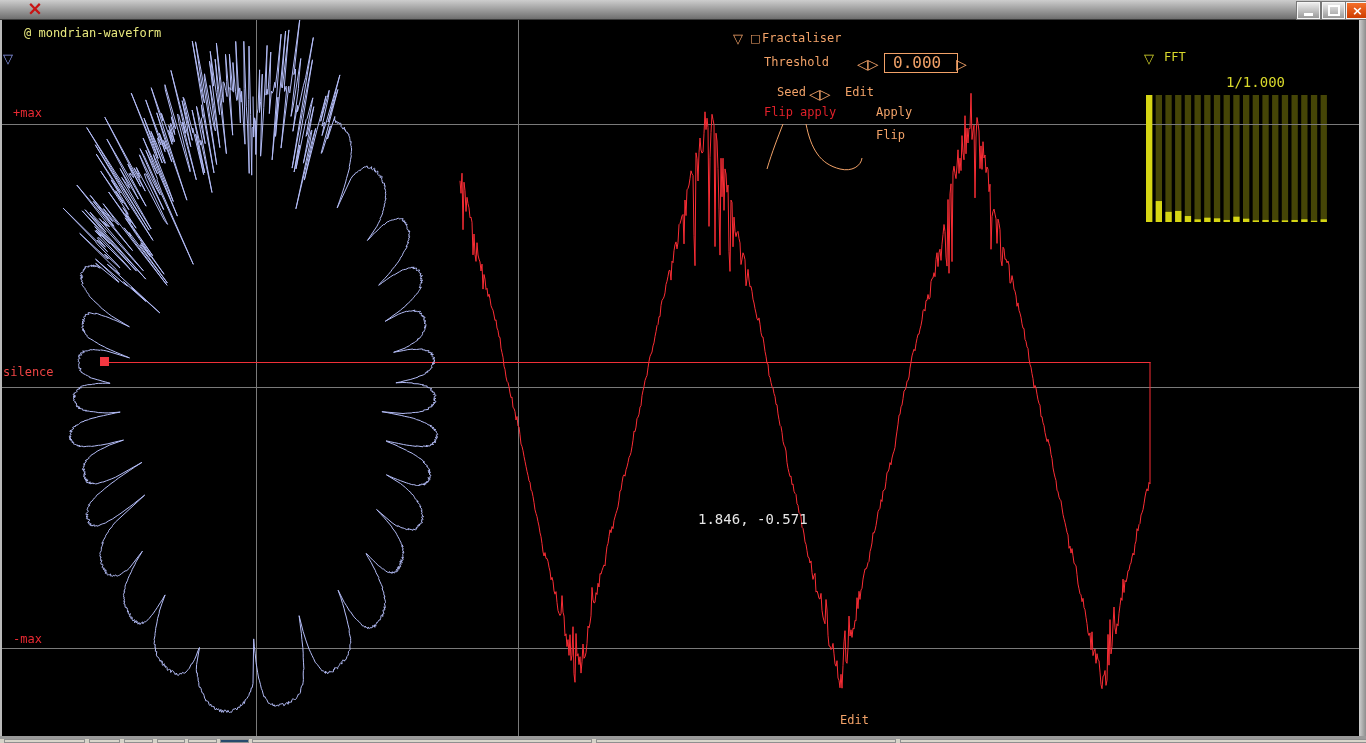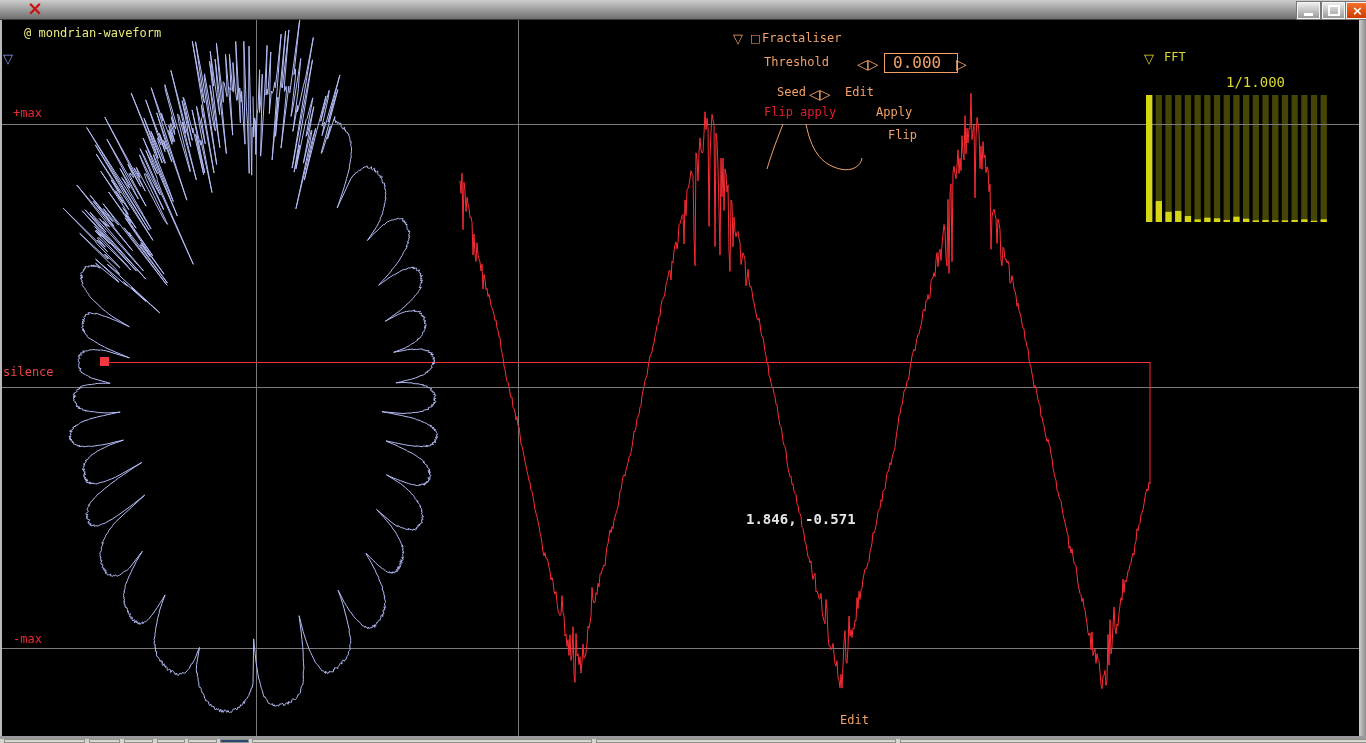--- a/index.html
+++ b/index.html
@@ -109,39 +109,39 @@
         <rect x="1310.9" y="220.73" width="6.3" height="1.27" fill="#d6d614"></rect>
         <rect x="1320.6" y="219.333" width="6.3" height="2.6670000000000003" fill="#d6d614"></rect>
       </g>
   </svg>
 
   <div class="lbl mono16 paleyellow" style="left:24px;top:27px;">@ mondrian-waveform</div>
   <div class="lbl glyph peri" style="left:3px;top:52px;font-size:13px;">▽</div>
   <div class="lbl mono16 red" style="left:13px;top:107px;">+max</div>
   <div class="lbl mono16 cyan" style="left:3px;top:366px;">silence</div>
   <div class="lbl mono16 red" style="left:13px;top:633px;">-max</div>
-  <div class="lbl mono14 white" style="left:746px;top:512px;font-weight:bold;">1.846, -0.571</div>
+  <div class="lbl mono14 white" style="left:698px;top:512px;">1.846, -0.571</div>
   <div class="lbl mono16 orange" style="left:840px;top:714px;">Edit</div>
 
   <div class="lbl glyph orange" style="left:733px;top:32px;font-size:13px;">▽</div>
   <div class="lbl glyph orange" style="left:750px;top:33px;font-size:11px;">□</div>
   <div class="lbl mono16 orange" style="left:762px;top:32px;">Fractaliser</div>
 
   <div class="lbl mono16 orange" style="left:764px;top:56px;">Threshold</div>
   <div class="lbl glyph orange" style="left:857px;top:57px;font-size:14px;">◁▷</div>
   <div id="threshold-box">0.000</div>
   <div class="lbl glyph orange" style="left:956px;top:57px;font-size:14px;">▷</div>
 
   <div class="lbl mono16 orange" style="left:764px;top:86px;margin-left:13px;">Seed</div>
   <div class="lbl glyph orange" style="left:809px;top:87px;font-size:14px;">◁▷</div>
   <div class="lbl mono16 orange" style="left:845px;top:86px;">Edit</div>
 
   <div class="lbl mono16" style="left:764px;top:106px;color:#e0202a;">Flip apply</div>
   <div class="lbl mono16 orange" style="left:876px;top:106px;">Apply</div>
-  <div class="lbl mono16 orange" style="left:876px;top:129px;margin-left:12px;">Flip</div>
+  <div class="lbl mono16 orange" style="left:876px;top:129px;">Flip</div>
 
   <div class="lbl glyph yellow" style="left:1144px;top:52px;font-size:13px;">▽</div>
   <div class="lbl mono16 yellow" style="left:1164px;top:51px;">FFT</div>
   <div class="lbl mono14 yellow" style="left:1202px;top:75px;margin-left:24px;">1/1.000</div>
 
   <div id="titlebar"></div>
   <div id="appicon">×</div>
   <div class="wbtn" style="left:1297px;">
       <span class="bar"></span>
     </div>

